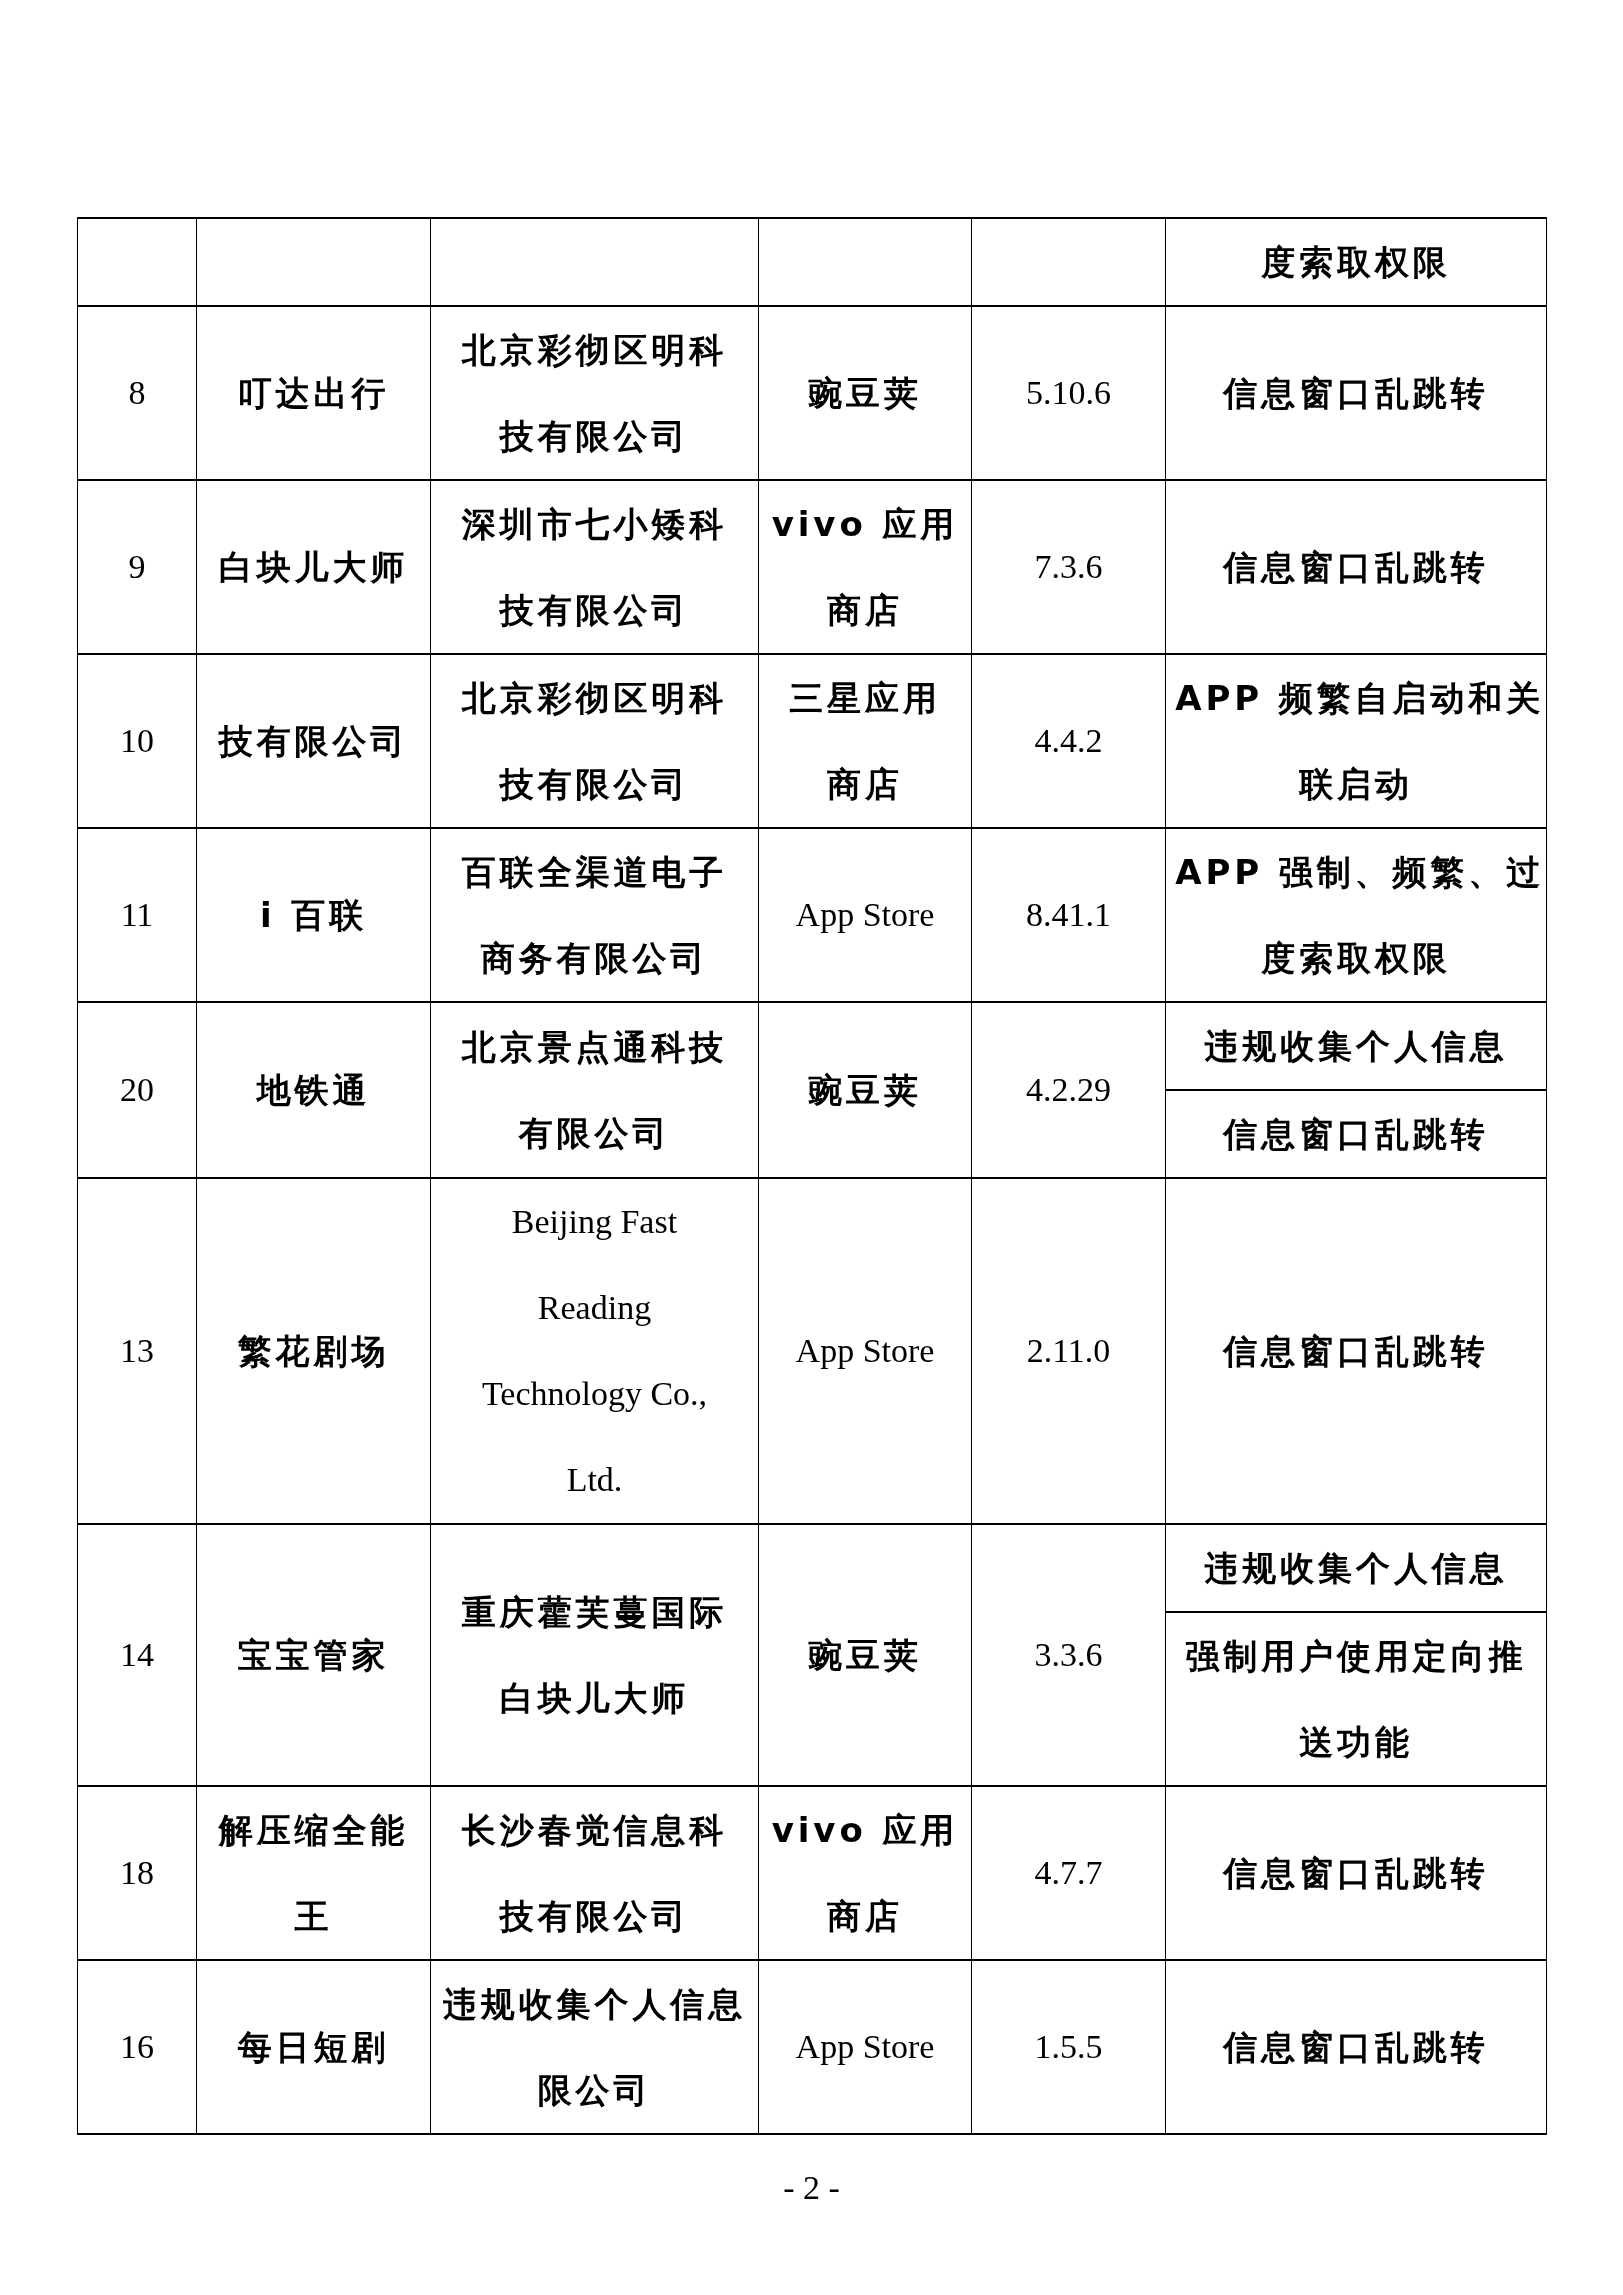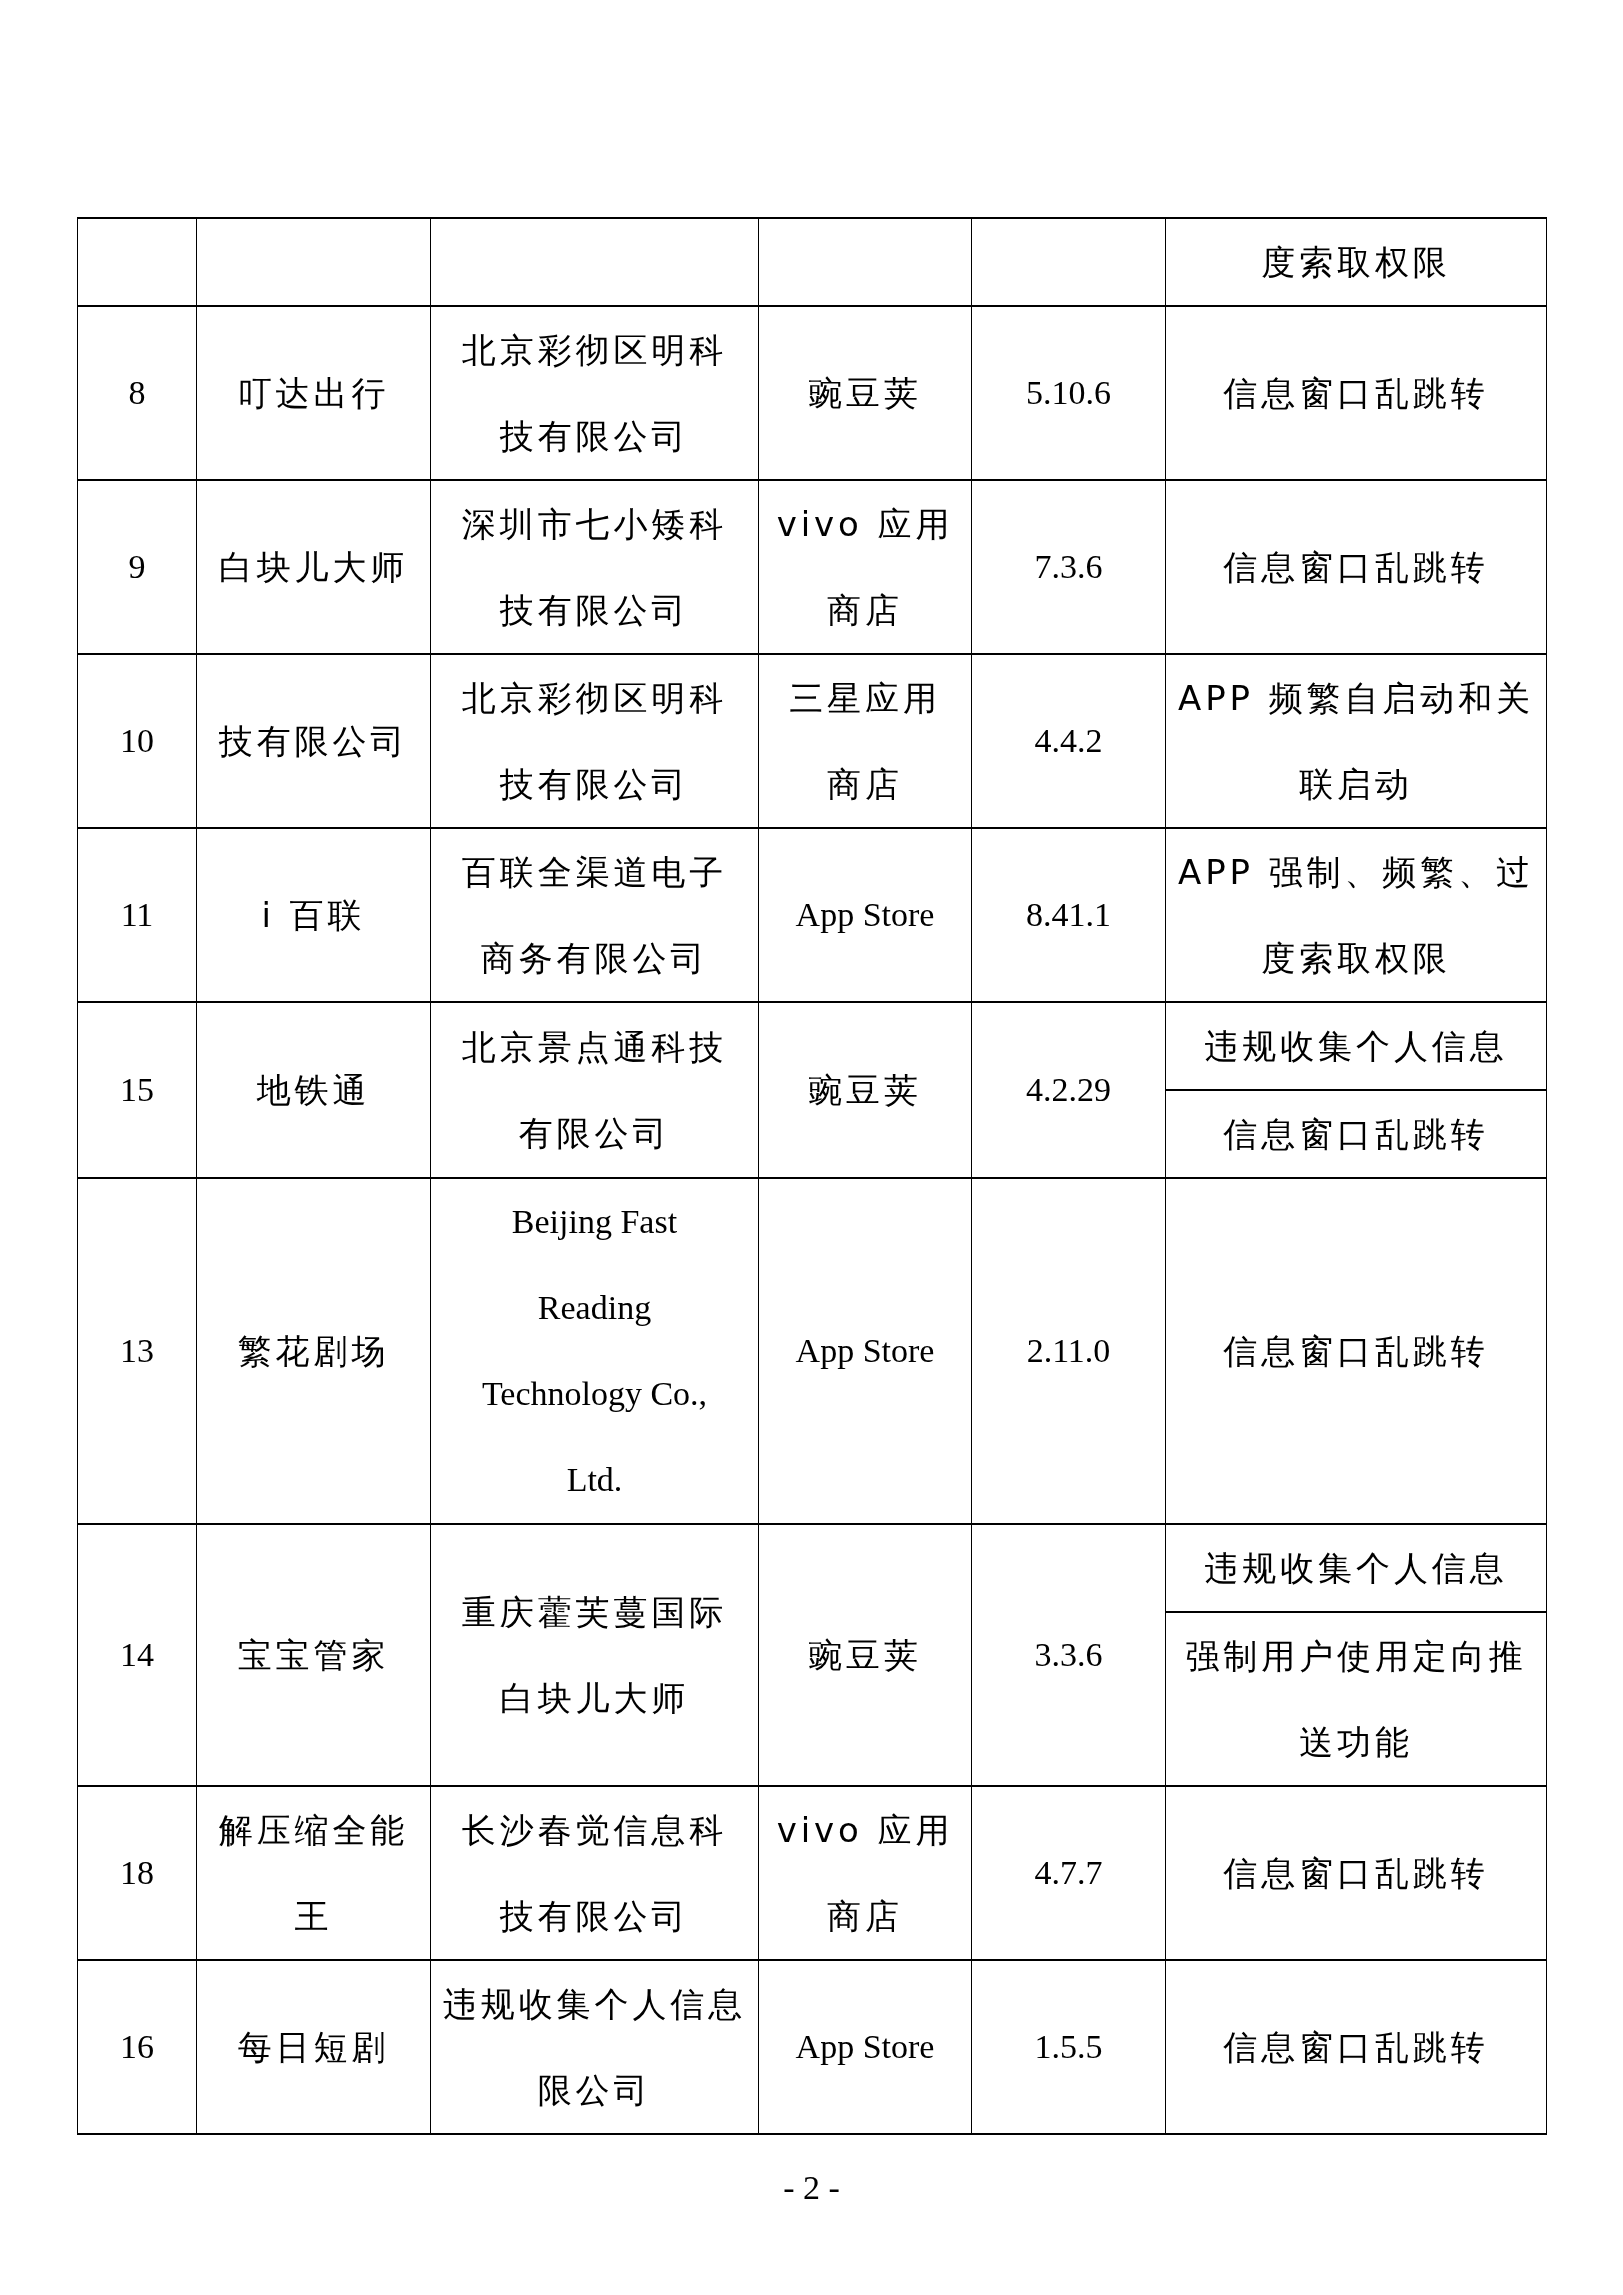--- a/index.html
+++ b/index.html
@@ -4,21 +4,21 @@
 <style>
   html, body { margin:0; padding:0; background:#ffffff; }
   body { width:1623px; height:2295px; position:relative; overflow:hidden;
          font-family:"Liberation Serif","DejaVu Serif",serif; color:#000; }
   table.grid { position:absolute; left:77px; top:217px; width:1469px;
                border-collapse:collapse; table-layout:fixed; }
   table.grid td { border:2px solid #000; border-left-width:1.3px; border-right-width:1.3px;
                   text-align:center; vertical-align:middle; padding:0 9.2px;
                   font-size:34px; line-height:86px; box-sizing:border-box; }
   table.grid td .ln { display:block; white-space:nowrap; }
-  .cjk { font-family:"DejaVu Sans","Liberation Sans",sans-serif; letter-spacing:3.9px; font-weight:normal; }
+  .cjk { font-family:"DejaVu Sans","Liberation Sans",sans-serif; letter-spacing:3.9px; font-weight:bold; }
   .page-num { position:absolute; left:0; width:1623px; top:2169px; text-align:center;
               font-size:34px; }
 </style>
 </head>
 <body>
 
 <table class="grid">
   <colgroup>
     <col style="width:119px">
     <col style="width:234px">
@@ -104,21 +104,21 @@
         <td>
           <span class="ln">App Store</span>
         </td>
         <td><span>8.41.1</span></td>
         <td class="cjk">
           <span class="ln">APP 强制、频繁、过</span>
           <span class="ln">度索取权限</span>
         </td>
       </tr>
       <tr style="height: 86px;">
-        <td rowspan="2"><span>15</span></td>
+        <td rowspan="2"><span>20</span></td>
         <td class="cjk" rowspan="2">
           <span class="ln">地铁通</span>
         </td>
         <td class="cjk" rowspan="2">
           <span class="ln">北京景点通科技</span>
           <span class="ln">有限公司</span>
         </td>
         <td class="cjk" rowspan="2">
           <span class="ln">豌豆荚</span>
         </td>

